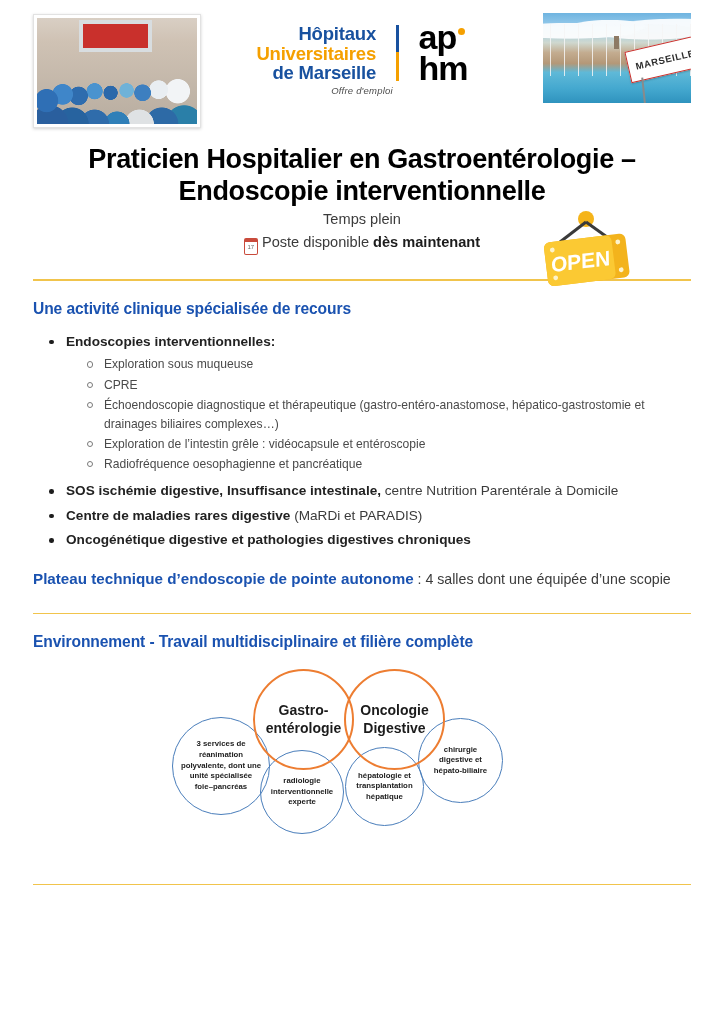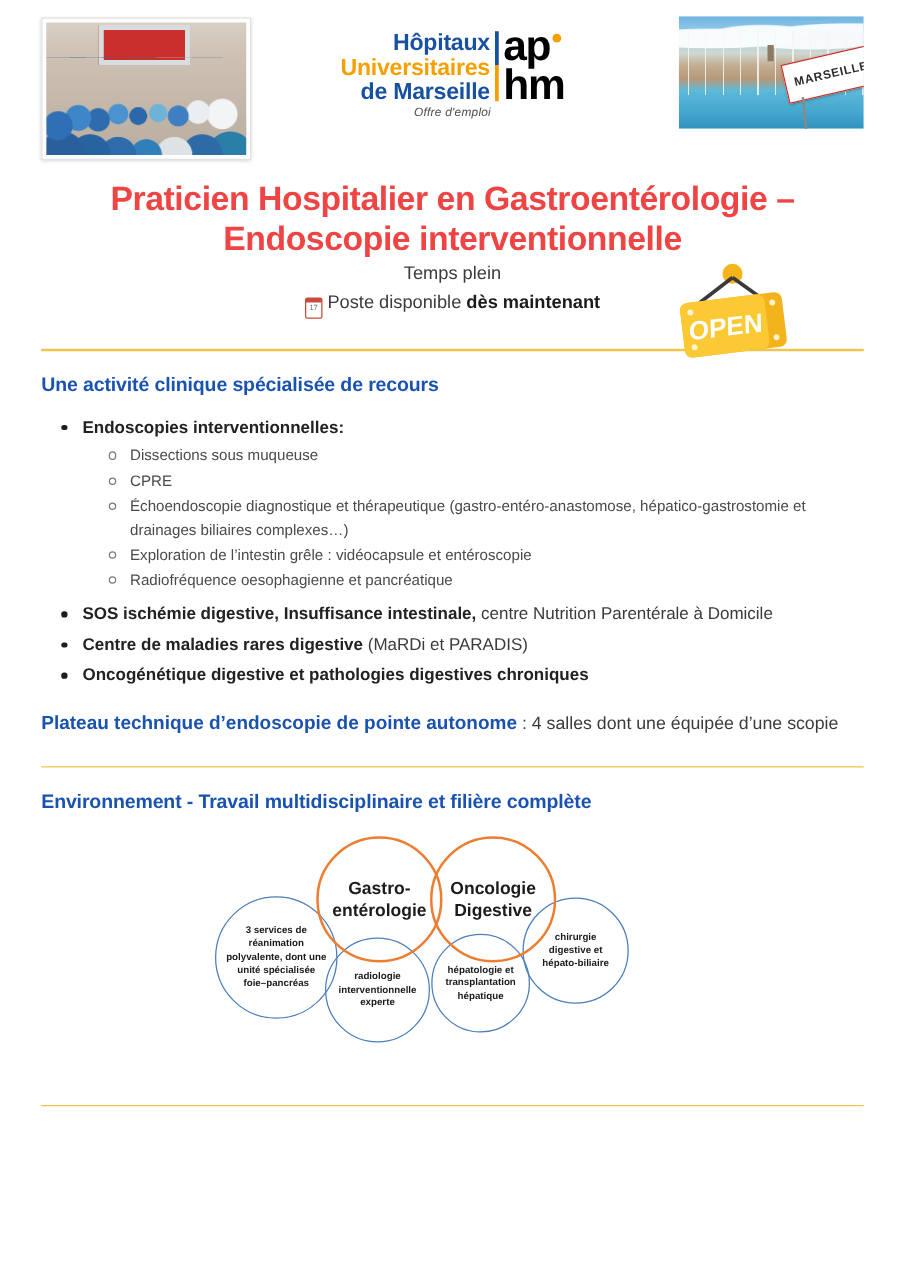--- a/index.html
+++ b/index.html
@@ -146,21 +146,21 @@
 
   
   .logo-block {
     position: absolute;
     left: 0; right: 0; top: 22px;
     text-align: center;
   }
   .logo-lockup {
     display: inline-flex;
     align-items: center;
-    gap: 4px;
+    gap: 20px;
   }
   .logo-words {
     text-align: right;
     line-height: 1.04;
     font-weight: bold;
     font-size: 18.5px;
     letter-spacing: -0.2px;
   }
   .logo-words .l1 { color: #18519f; }
   .logo-words .l2 { color: #f5a000; }
@@ -190,21 +190,21 @@
     font-size: 9.5px;
     color: #4d4d4d;
     font-style: italic;
     letter-spacing: .2px;
   }
 
   
   .job-title {
     margin: 16px 46px 0 46px;
     text-align: center;
-    color: #ef4444;
+    color: #000000;
     font-size: 27px;
     font-weight: bold;
     line-height: 1.18;
     letter-spacing: -0.35px;
   }
 
   
   .meta-wrap {
     position: relative;
     text-align: center;
@@ -419,21 +419,21 @@
 </div>
 
 <div class="rule rule-1"></div>
 
 <div class="section-head">Une activité clinique spécialisée de recours</div>
 
 <ul class="lvl1">
   <li>
     <span>Endoscopies interventionnelles</span><span>:</span>
     <ul class="lvl2">
-      <li>Dissections sous muqueuse</li>
+      <li>Exploration sous muqueuse</li>
       <li>CPRE</li>
       <li>Échoendoscopie diagnostique et thérapeutique (gastro-entéro-anastomose, hépatico-gastrostomie et drainages biliaires complexes…)</li>
       <li>Exploration de l’intestin grêle : vidéocapsule et entéroscopie</li>
       <li>Radiofréquence oesophagienne et pancréatique</li>
     </ul>
   </li>
   <li>
     <span>SOS ischémie digestive, Insuffisance intestinale, </span><span class="li-normal">centre Nutrition Parentérale à Domicile</span>
   </li>
   <li>

